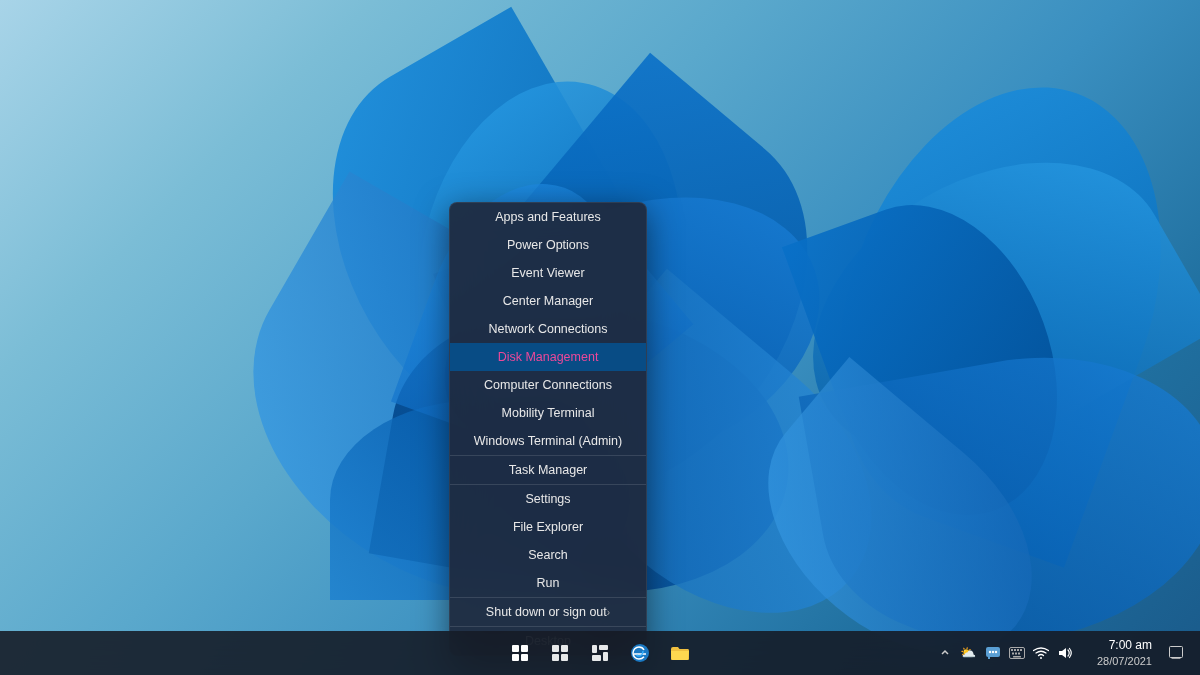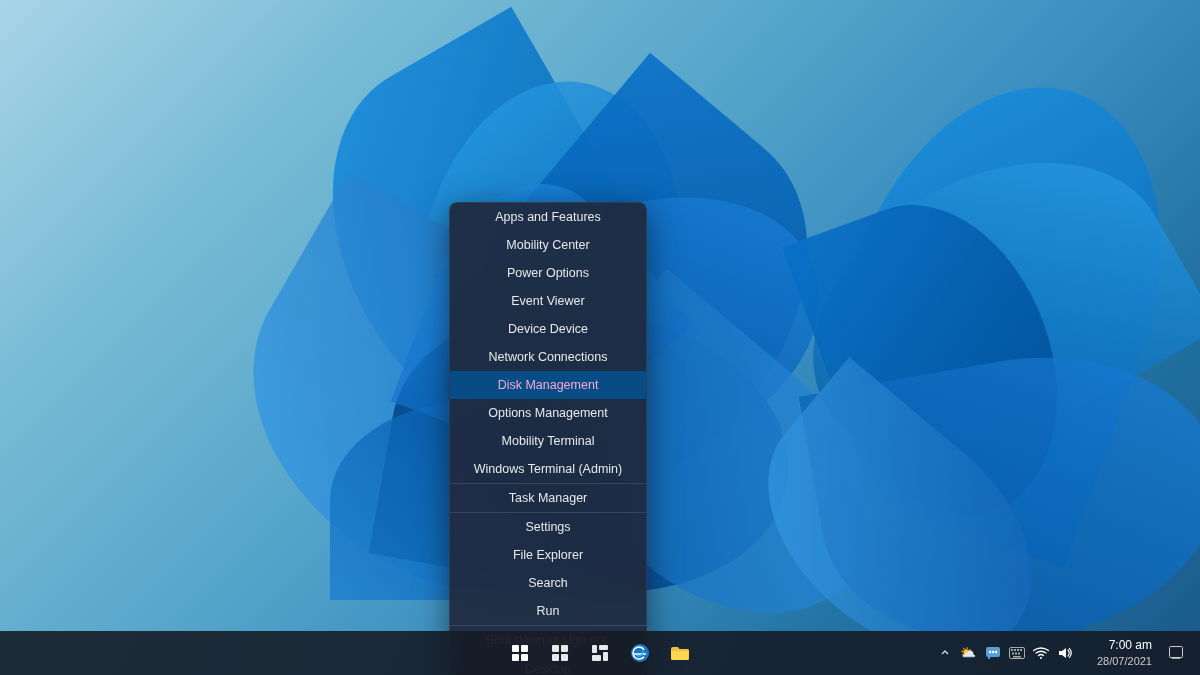--- a/index.html
+++ b/index.html
@@ -79,21 +79,21 @@
       color: #e8e8e8;
       cursor: pointer;
       display: flex;
       align-items: center;
       justify-content: center;
       white-space: nowrap;
     }
 
     .menu-item.highlighted {
       background: rgba(0, 90, 160, 0.7);
-      color: #f9a8d4;
+      color: #ec4899;
     }
 
     .menu-item.separator-above {
       border-top: 1px solid rgba(255,255,255,0.12);
     }
 
     .menu-item .arrow {
       font-size: 10px;
       color: #aaa;
     }
@@ -234,39 +234,36 @@
     <div class="petal petal-r3"></div>
     <div class="petal petal-r4"></div>
     <div class="petal petal-r5"></div>
   </div>
 
   <div class="context-menu" id="context-menu">
   <div class="menu-item">
         <span>Apps and Features</span>
       </div>
       <div class="menu-item">
-        <span>Mobility Center</span>
-      </div>
-      <div class="menu-item">
         <span>Power Options</span>
       </div>
       <div class="menu-item">
         <span>Event Viewer</span>
       </div>
       <div class="menu-item">
-        <span>Device Device</span>
+        <span>Center Manager</span>
       </div>
       <div class="menu-item">
         <span>Network Connections</span>
       </div>
       <div class="menu-item highlighted">
         <span>Disk Management</span>
       </div>
       <div class="menu-item">
-        <span>Options Management</span>
+        <span>Computer Connections</span>
       </div>
       <div class="menu-item">
         <span>Mobility Terminal</span>
       </div>
       <div class="menu-item">
         <span>Windows Terminal (Admin)</span>
       </div>
       <div class="menu-item separator-above">
         <span>Task Manager</span>
       </div>

